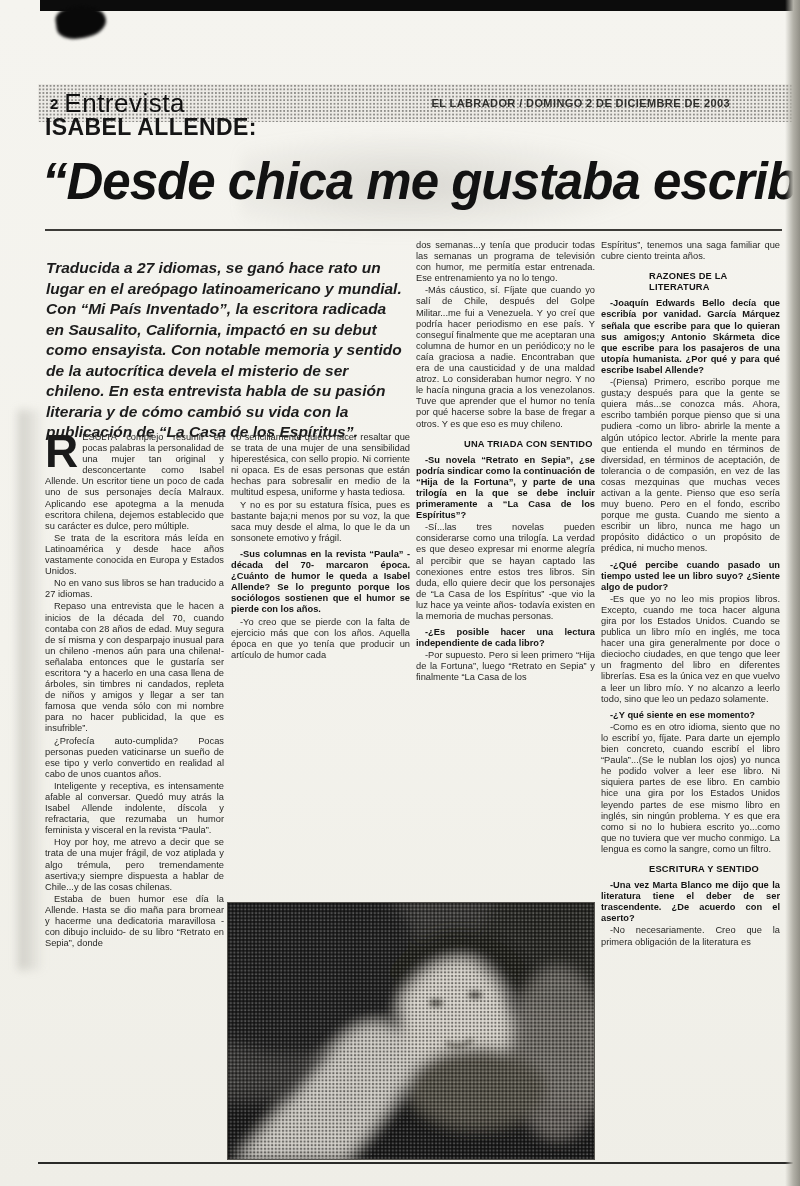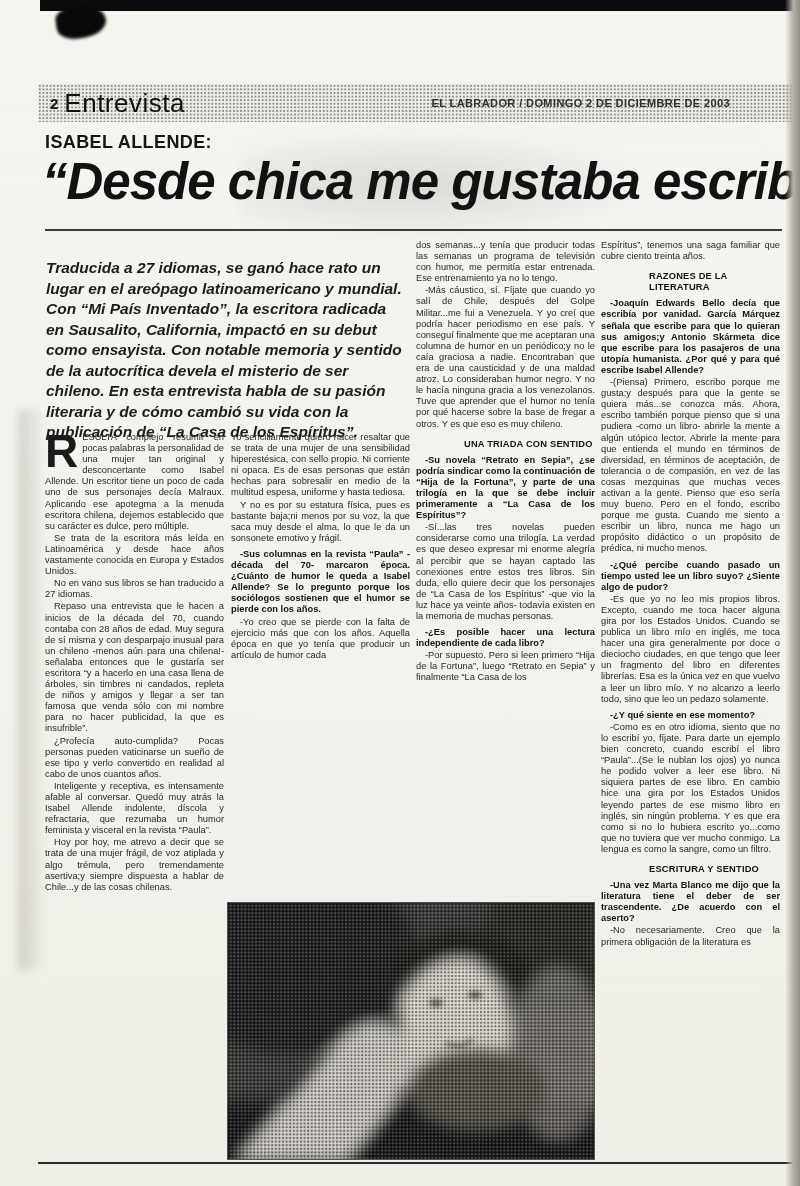--- a/index.html
+++ b/index.html
@@ -21,21 +21,21 @@
   
   .band{position:absolute;left:38px;top:84px;width:762px;height:38px;
         background-color:#eceae5;
         background-image:radial-gradient(circle,#8e8d89 1.05px,rgba(0,0,0,0) 1.4px);
         background-size:3.6px 3.6px;display:flex;align-items:center;}
   .band .pgnum{font-weight:bold;font-size:15px;color:#111;margin:0 6px 0 12px;}
   .band .section{font-weight:normal;font-size:26px;color:#101010;letter-spacing:.5px;}
   .band .masthead{margin-left:auto;margin-right:70px;font-size:11px;font-weight:bold;
                   color:#30302d;letter-spacing:.4px;white-space:nowrap;}
   
-  .kicker{position:absolute;left:45px;top:132px;font-size:18px;font-weight:bold;
+  .kicker{position:absolute;left:45px;top:114px;font-size:23px;font-weight:bold;
           color:#161616;letter-spacing:.4px;}
   .headline{position:absolute;left:42px;top:152px;width:900px;font-size:51px;font-weight:bold;
             font-style:italic;color:#121212;white-space:nowrap;letter-spacing:-1px;}
   .head-rule{position:absolute;left:45px;top:229px;width:737px;height:2px;background:#3c3b38;}
   
   .lead{position:absolute;left:46px;top:258px;width:362px;font-size:15.5px;font-weight:bold;
         font-style:italic;line-height:20.5px;color:#1d1d1d;text-align:left;}
   
   .col{position:absolute;width:179px;font-size:9.3px;line-height:11.1px;text-align:justify;
        color:#282826;overflow:hidden;}
@@ -80,20 +80,21 @@
   <div class="lead">Traducida a 27 idiomas, se ganó hace rato un lugar en el areópago latinoamericano y mundial. Con “Mi País Inventado”, la escritora radicada en Sausalito, California, impactó en su debut como ensayista. Con notable memoria y sentido de la autocrítica devela el misterio de ser chileno. En esta entrevista habla de su pasión literaria y de cómo cambió su vida con la publicación de “La Casa de los Espíritus”.</div>
 
   <div class="col col-1">
       <p class="blk dropcap"><span class="dropcap-letter">R</span>ESULTA complejo resumir en pocas palabras la personalidad de una mujer tan original y desconcertante como Isabel Allende. Un escritor tiene un poco de cada uno de sus personajes decía Malraux. Aplicando ese apotegma a la menuda escritora chilena, dejemos establecido que su carácter es dulce, pero múltiple.</p>
       <p class="blk body">Se trata de la escritora más leída en Latinoamérica y desde hace años vastamente conocida en Europa y Estados Unidos.</p>
       <p class="blk body">No en vano sus libros se han traducido a 27 idiomas.</p>
       <p class="blk body">Repaso una entrevista que le hacen a inicios de la década del 70, cuando contaba con 28 años de edad. Muy segura de sí misma y con desparpajo inusual para un chileno -menos aún para una chilena!- señalaba entonces que le gustaría ser escritora “y a hacerlo en una casa llena de árboles, sin timbres ni candados, repleta de niños y amigos y llegar a ser tan famosa que venda sólo con mi nombre para no hacer publicidad, la que es insufrible”.</p>
       <p class="blk body">¿Profecía auto-cumplida? Pocas personas pueden vaticinarse un sueño de ese tipo y verlo convertido en realidad al cabo de unos cuantos años.</p>
       <p class="blk body">Inteligente y receptiva, es intensamente afable al conversar. Quedó muy atrás la Isabel Allende indolente, díscola y refractaria, que rezumaba un humor feminista y visceral en la revista “Paula”.</p>
       <p class="blk body">Hoy por hoy, me atrevo a decir que se trata de una mujer frágil, de voz atiplada y algo trémula, pero tremendamente asertiva;y siempre dispuesta a hablar de Chile...y de las cosas chilenas.</p>
+      <p class="blk body">Estaba de buen humor ese día la Allende. Hasta se dio maña para bromear y hacerme una dedicatoria maravillosa -con dibujo incluido- de su libro “Retrato en Sepia”, donde</p>
     </div>
   <div class="col col-2">
       <p class="blk body">Yo sencillamente quiero hacer resaltar que se trata de una mujer de una sensibilidad hiperestésica, con sello propio. Ni corriente ni opaca. Es de esas personas que están hechas para sobresalir en medio de la multitud espesa, uniforme y hasta tediosa.</p>
       <p class="blk body">Y no es por su estatura física, pues es bastante baja;ni menos por su voz, la que saca muy desde el alma, lo que le da un sonsonete emotivo y frágil.</p>
       <p class="blk question">-Sus columnas en la revista “Paula” -década del 70- marcaron época. ¿Cuánto de humor le queda a Isabel Allende? Se lo pregunto porque los sociólogos sostienen que el humor se pierde con los años.</p>
       <p class="blk body">-Yo creo que se pierde con la falta de ejercicio más que con los años. Aquella época en que yo tenía que producir un artículo de humor cada</p>
     </div>
   <div class="col col-3">
       <p class="blk body">dos semanas...y tenía que producir todas las semanas un programa de televisión con humor, me permitía estar entrenada. Ese entrenamiento ya no lo tengo.</p>
       <p class="blk body">-Más cáustico, sí. Fíjate que cuando yo salí de Chile, después del Golpe Militar...me fui a Venezuela. Y yo creí que podría hacer periodismo en ese país. Y conseguí finalmente que me aceptaran una columna de humor en un periódico;y no le caía graciosa a nadie. Encontraban que era de una causticidad y de una maldad atroz. Lo consideraban humor negro. Y no le hacía ninguna gracia a los venezolanos. Tuve que aprender que el humor no tenía por qué hacerse sobre la base de fregar a otros. Y es que eso es muy chileno.</p>

